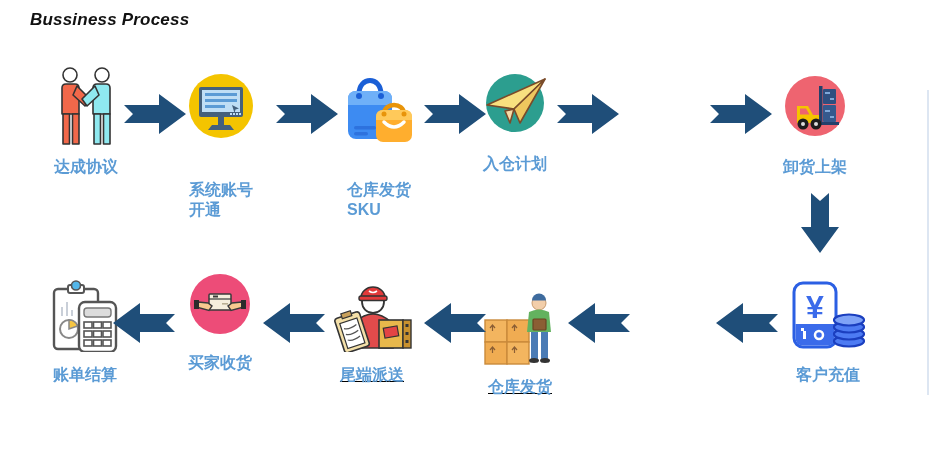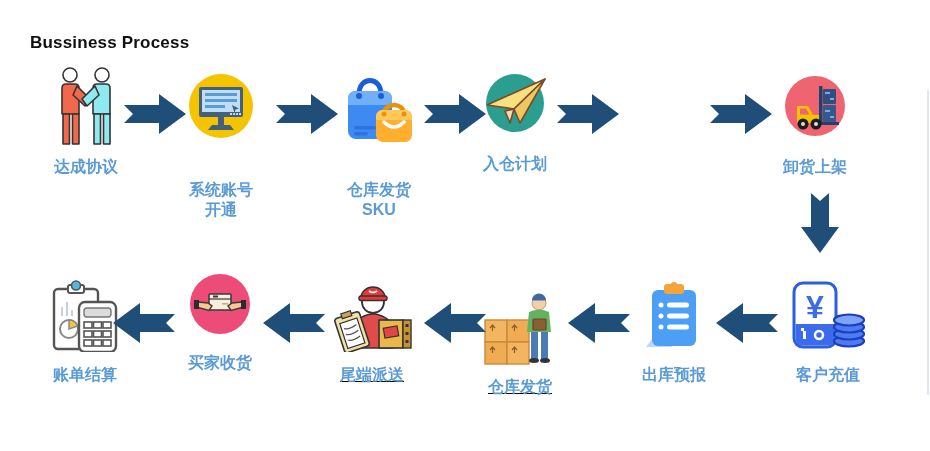--- a/index.html
+++ b/index.html
@@ -1,24 +1,24 @@
 <!DOCTYPE html>
 <html><head>
 <meta charset="utf-8">
 <style>
   * { box-sizing: border-box; }
   html,body { margin:0; padding:0; background:#fff; }
   body { font-family:"Liberation Sans", sans-serif; }
   .canvas { position:relative; width:930px; height:451px; background:#fff; overflow:hidden; }
-  .page-title { position:absolute; left:30px; top:33px; font-size:17px; font-weight:bold; color:#111; letter-spacing:0.2px; }
+  .page-title { position:absolute; left:30px; top:10px; font-size:17px; font-weight:bold; color:#111; letter-spacing:0.2px;font-style:italic; }
   .node { position:absolute; width:110px; display:flex; flex-direction:column; align-items:center; }
   .icon-area { height:84px; display:flex; align-items:center; justify-content:center; }
   .node.r2 .icon-area { height:80px; }
   .step-label { margin-top:9px; font-size:16px; font-weight:bold; color:#5B9BD5; line-height:1.25; white-space:pre-line; }
-  .step-label.tl { text-align:center;margin-top:32px; }
+  .step-label.tl { text-align:left;margin-top:32px; }
   .arrow { position:absolute; }
   .arrow svg { display:block; }
   .edge-line { position:absolute; right:1px; top:90px; width:2px; height:305px; background:#dde6f2; }
 </style>
 </head>
 <body>
 
 <div class="canvas">
 
   <div class="page-title">Bussiness Process</div>
@@ -143,39 +143,20 @@
           <ellipse cx="61" cy="60" rx="15" ry="5.5"></ellipse>
           <ellipse cx="61" cy="53" rx="15" ry="5.5"></ellipse>
           <ellipse cx="61" cy="46" rx="15" ry="5.5"></ellipse>
           <ellipse cx="61" cy="39" rx="15" ry="5.5" fill="#7FA3F7"></ellipse>
         </g>
       </svg>
     </div>
     <div class="step-label">客户充值</div>
   </div>
 
-  <div class="node r2" style="left:619px;top:276px;">
-    <div class="icon-area">
-      <svg width="60" height="68" viewBox="0 0 60 68">
-        <path d="M2 65 L15 48 L28 65 Z" fill="#BBD7F9"></path>
-        <rect x="8" y="8" width="44" height="56" rx="6" fill="#4D9EF5"></rect>
-        <rect x="20" y="2" width="20" height="10" rx="3" fill="#F5A43B"></rect>
-        <circle cx="30" cy="3.5" r="3.5" fill="#F5A43B"></circle>
-        <g fill="#fff">
-          <circle cx="17" cy="23" r="2.5"></circle>
-            <rect x="23" y="20.5" width="22" height="5" rx="2.5"></rect>
-          <circle cx="17" cy="34" r="2.5"></circle>
-            <rect x="23" y="31.5" width="22" height="5" rx="2.5"></rect>
-          <circle cx="17" cy="45" r="2.5"></circle>
-            <rect x="23" y="42.5" width="22" height="5" rx="2.5"></rect>
-        </g>
-      </svg>
-    </div>
-    <div class="step-label">出库预报</div>
-  </div>
 
   <div class="node r2" style="left:465px;top:288px;text-decoration:underline;">
     <div class="icon-area">
       <svg width="76" height="76" viewBox="0 0 76 76">
         <g stroke="#C98A3B" stroke-width="1.4">
           <rect x="3" y="30" width="22" height="22" fill="#F3B55F"></rect>
           <rect x="25" y="30" width="22" height="22" fill="#F0AC52"></rect>
           <rect x="3" y="52" width="22" height="22" fill="#F0AC52"></rect>
           <rect x="25" y="52" width="22" height="22" fill="#F3B55F"></rect>
         </g>

